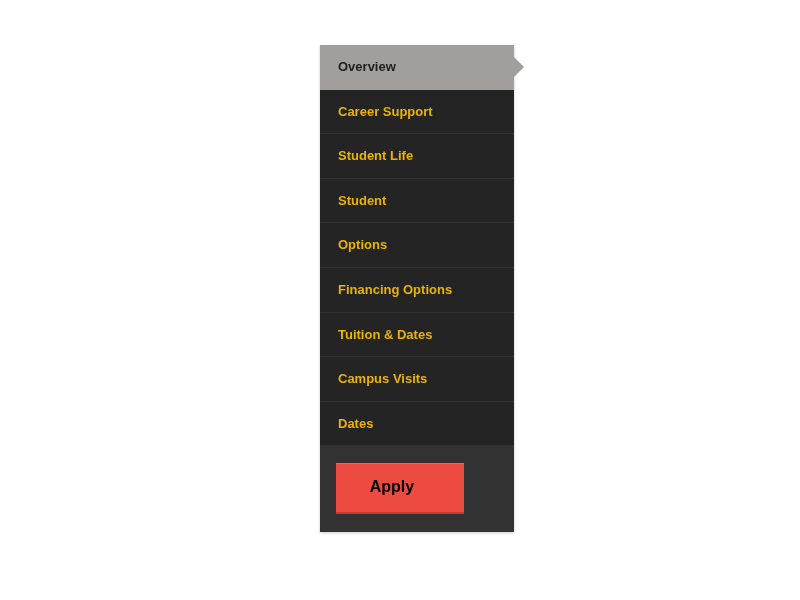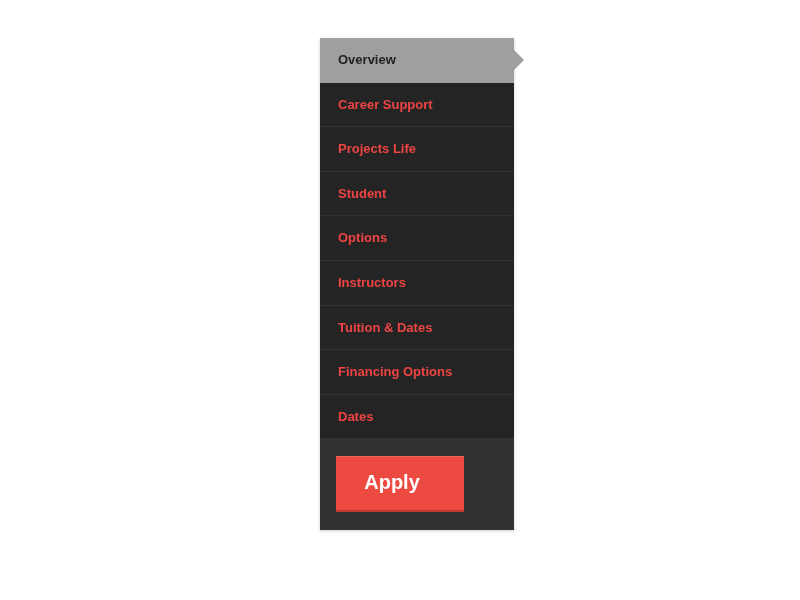--- a/index.html
+++ b/index.html
@@ -6,35 +6,35 @@
   body {
     width: 800px;
     height: 600px;
     background: #ffffff;
     font-family: -apple-system, BlinkMacSystemFont, "Segoe UI", Helvetica, Arial, sans-serif;
     position: relative;
   }
   .sidebar {
     position: absolute;
     left: 320px;
-    top: 38px;
+    top: 45px;
     width: 194px;
     background: #333232;
     box-shadow: 0 1px 3px rgba(0,0,0,0.2);
   }
   .nav-list {
     background: #252424;
     list-style: none;
   }
   .nav-item {
     position: relative;
     padding: 14px 16px 14px 18px;
     font-size: 13px;
     font-weight: 700;
-    color: #ef4444;
+    color: #eab308;
     border-bottom: 1px solid #333232;
     cursor: pointer;
     line-height: 1.2;
   }
   .nav-item:last-of-type { border-bottom: none; }
   .nav-item.active {
     background: #a09f9e;
     color: #222121;
     border-bottom: 1px solid #a09f9e;
   }
@@ -50,41 +50,41 @@
     border-left: 10px solid #a09f9e;
   }
   .apply-wrap {
     padding: 18px 16px 20px 16px;
     background: #333232;
   }
   .apply-btn {
     display: block;
     width: 128px;
     background: #ed4a41;
-    color: #ffffff;
-    font-size: 20px;
+    color: #000000;
+    font-size: 16px;
     font-weight: 700;
     text-align: center;
     padding: 15px 16px 16px 0;
     border: none;
     cursor: pointer;
     box-shadow: 0 2px 0 #c43a33, inset 0 1px 0 rgba(255,255,255,0.15);
   }
 </style>
 </head>
 <body>
 
 <nav class="sidebar">
   <ul class="nav-list">
     <li class="nav-item active"><span>Overview</span></li>
     <li class="nav-item"><span>Career Support</span></li>
-    <li class="nav-item"><span>Projects Life</span></li>
+    <li class="nav-item"><span>Student Life</span></li>
     <li class="nav-item"><span>Student</span></li>
     <li class="nav-item"><span>Options</span></li>
-    <li class="nav-item"><span>Instructors</span></li>
+    <li class="nav-item"><span>Financing Options</span></li>
     <li class="nav-item"><span>Tuition &amp; Dates</span></li>
-    <li class="nav-item"><span>Financing Options</span></li>
+    <li class="nav-item"><span>Campus Visits</span></li>
     <li class="nav-item"><span>Dates</span></li>
   </ul>
   <div class="apply-wrap">
     <button class="apply-btn">Apply</button>
   </div>
 </nav>
 
 </body></html>

